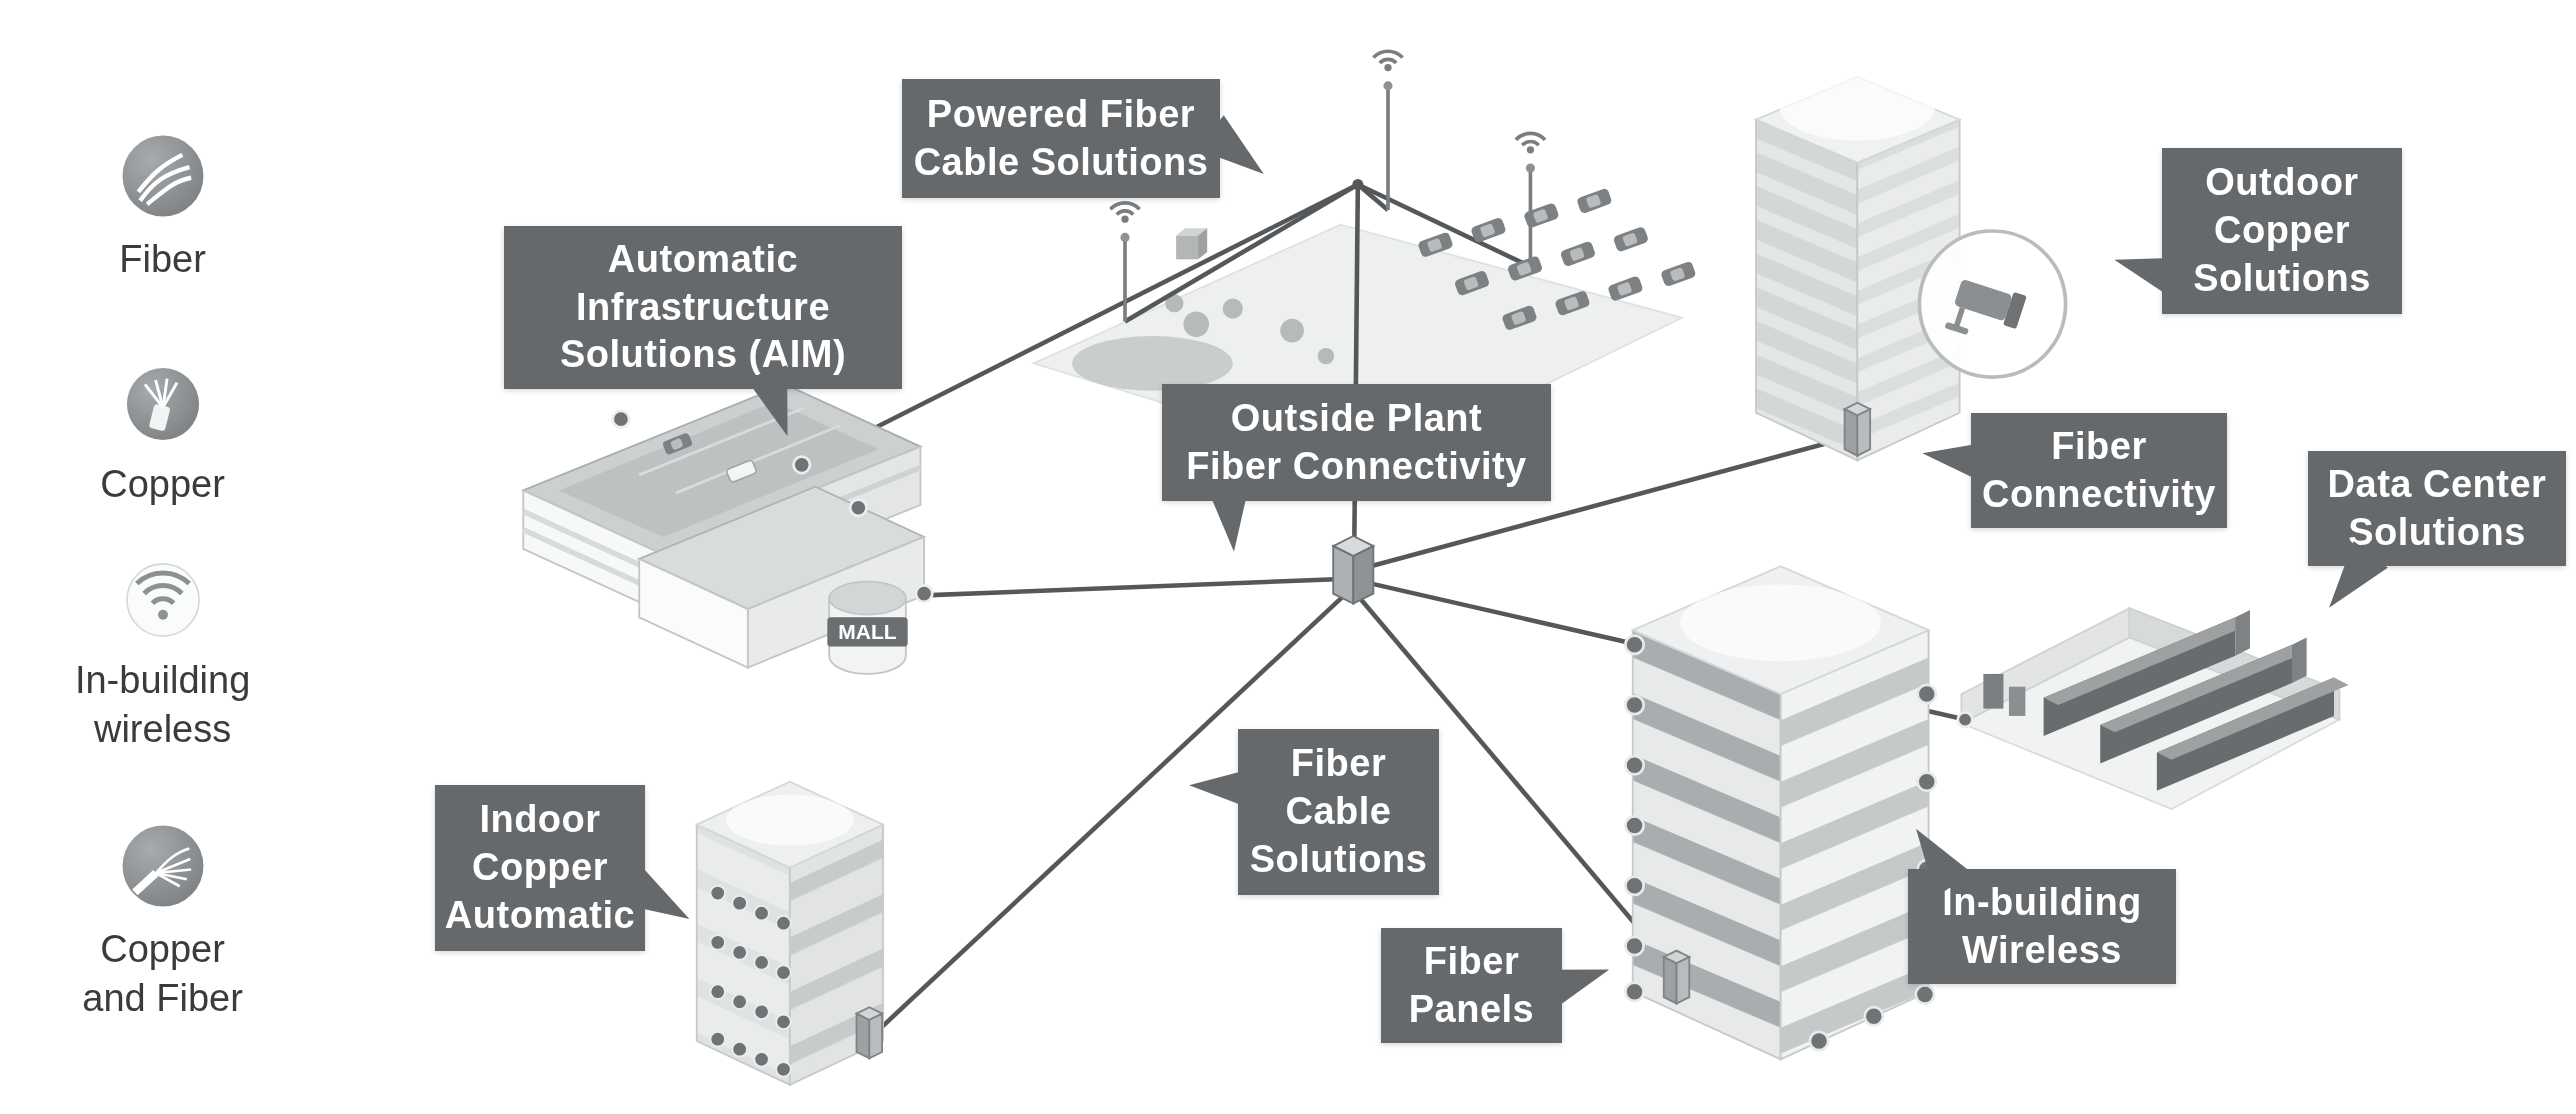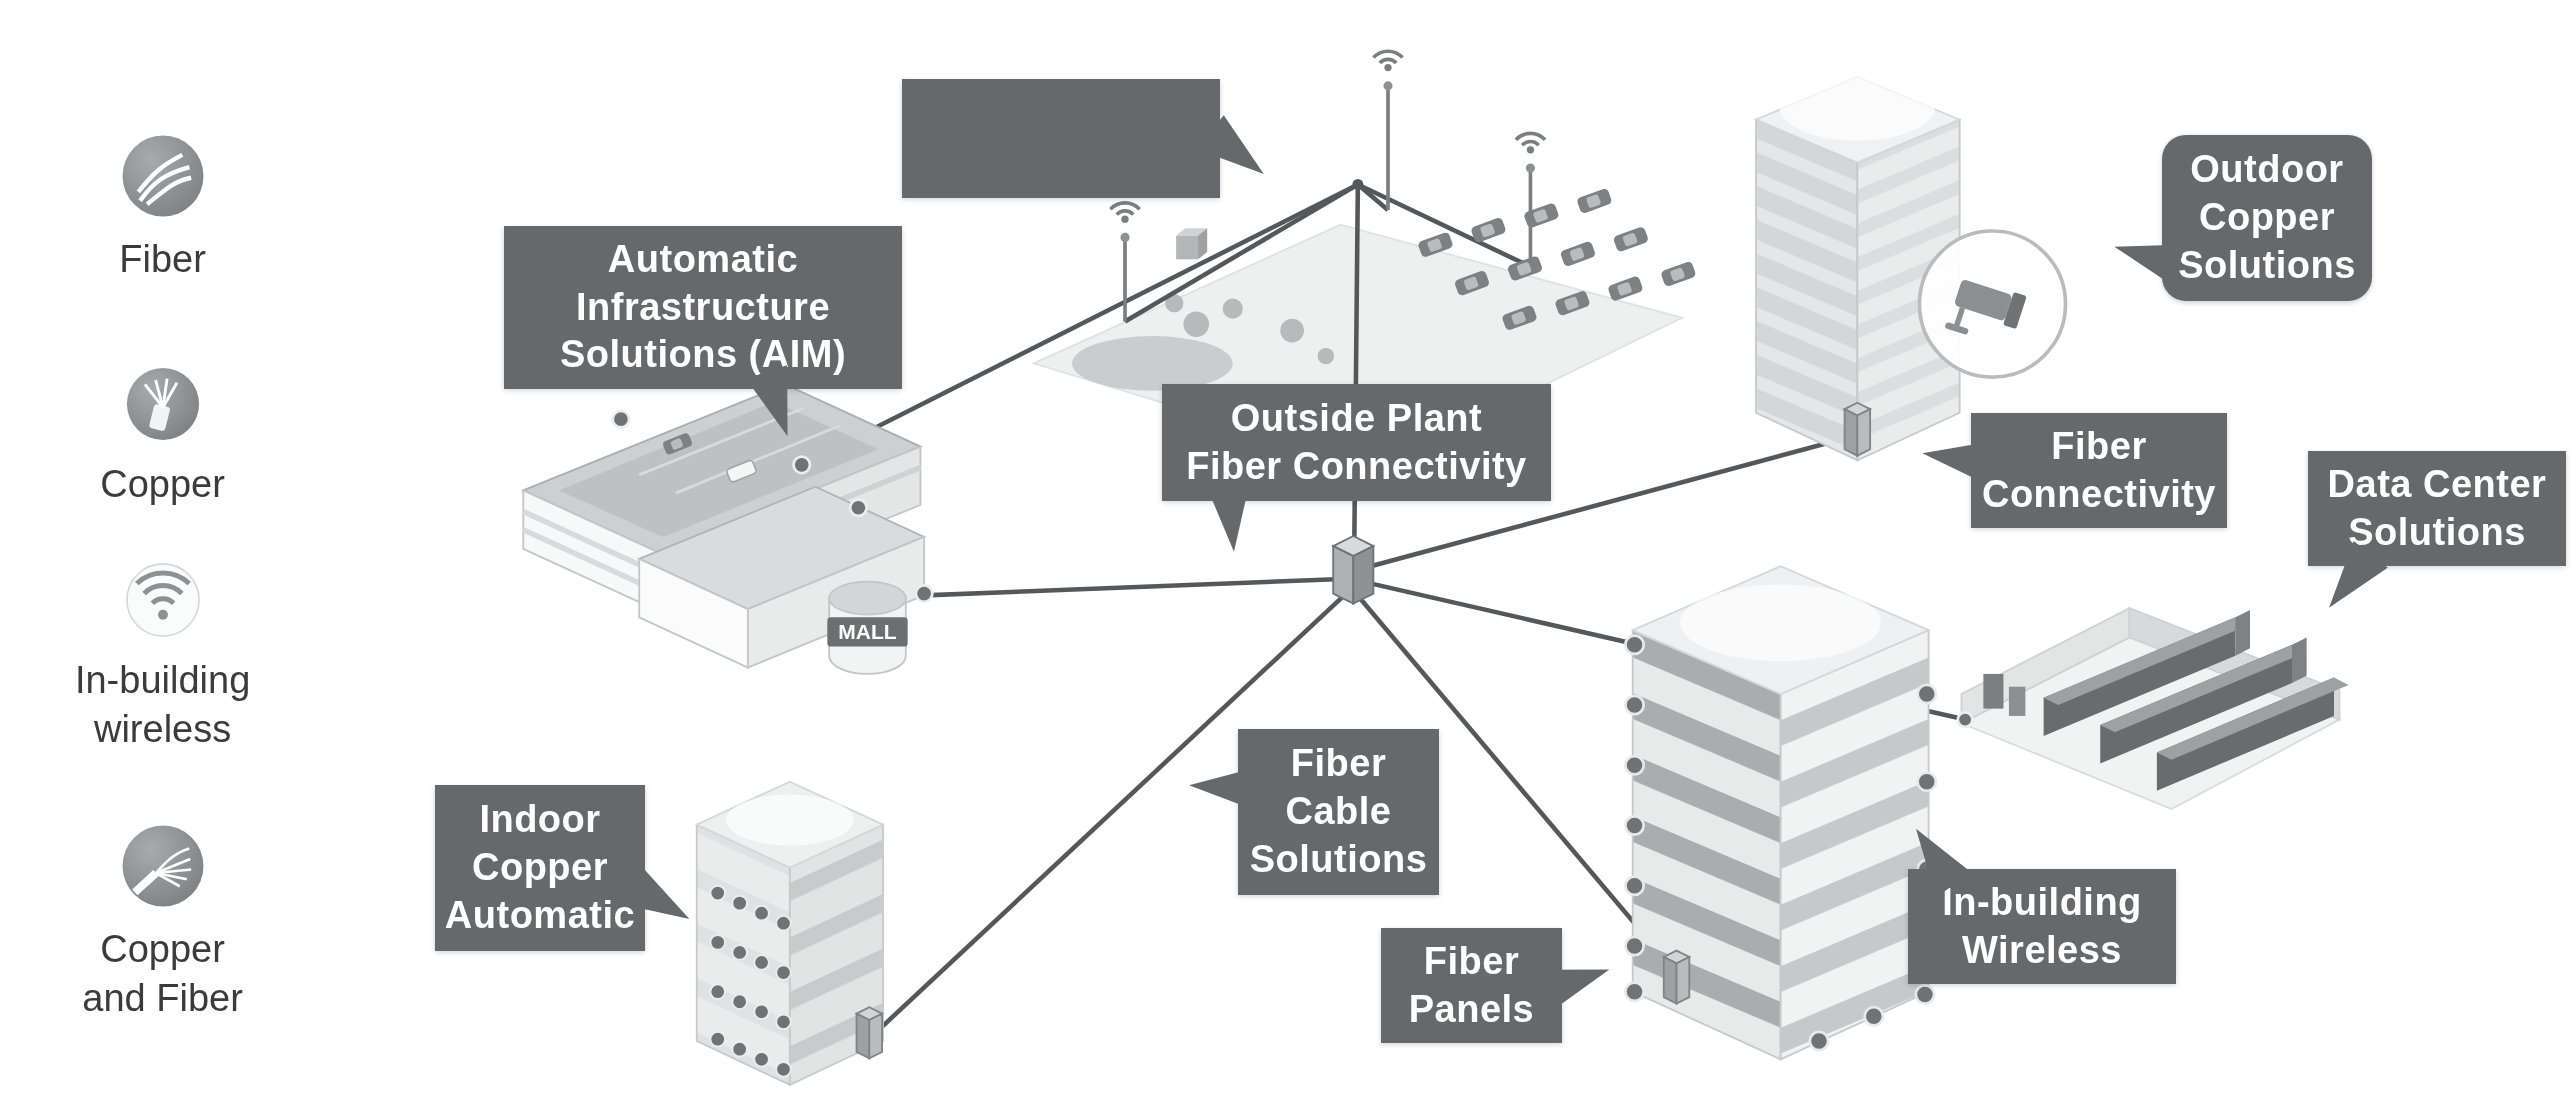--- a/index.html
+++ b/index.html
@@ -331,37 +331,39 @@
           <path d="M -8 8 L 27 15"></path>
           <path d="M -8 8 L 19 23"></path>
         </g>
       </svg>
     </span>
     <span class="legend-label">Copper
 and Fiber</span>
   </div>
 
   <div class="callout" style="left:902px;top:79px;width:318px;height:119px;">
+    <span>Powered Fiber
+Cable Solutions</span>
     <div class="pointer" style="right:-51px;top:40px;transform:rotate(38deg);"></div>
   </div>
 
   <div class="callout" style="left:504px;top:226px;width:398px;height:163px;">
     <span>Automatic
 Infrastructure
 Solutions (AIM)</span>
     <div class="pointer" style="left:60%;bottom:-49px;transform:rotate(72deg);"></div>
   </div>
 
   <div class="callout" style="left:1162px;top:384px;width:389px;height:117px;">
     <span>Outside Plant
 Fiber Connectivity</span>
     <div class="pointer" style="left:9%;bottom:-51px;transform:rotate(85deg);"></div>
   </div>
 
-  <div class="callout" style="left:2162px;top:135px;width:210px;height:166px;border-radius:24px;">
+  <div class="callout" style="left:2162px;top:148px;width:240px;height:166px;">
     <span>Outdoor
 Copper
 Solutions</span>
     <div class="pointer" style="left:-49px;bottom:11px;transform:rotate(196deg);"></div>
   </div>
 
   <div class="callout" style="left:1971px;top:413px;width:256px;height:115px;">
     <span>Fiber
 Connectivity</span>
     <div class="pointer" style="left:-49px;top:11px;transform:rotate(188deg);"></div>

